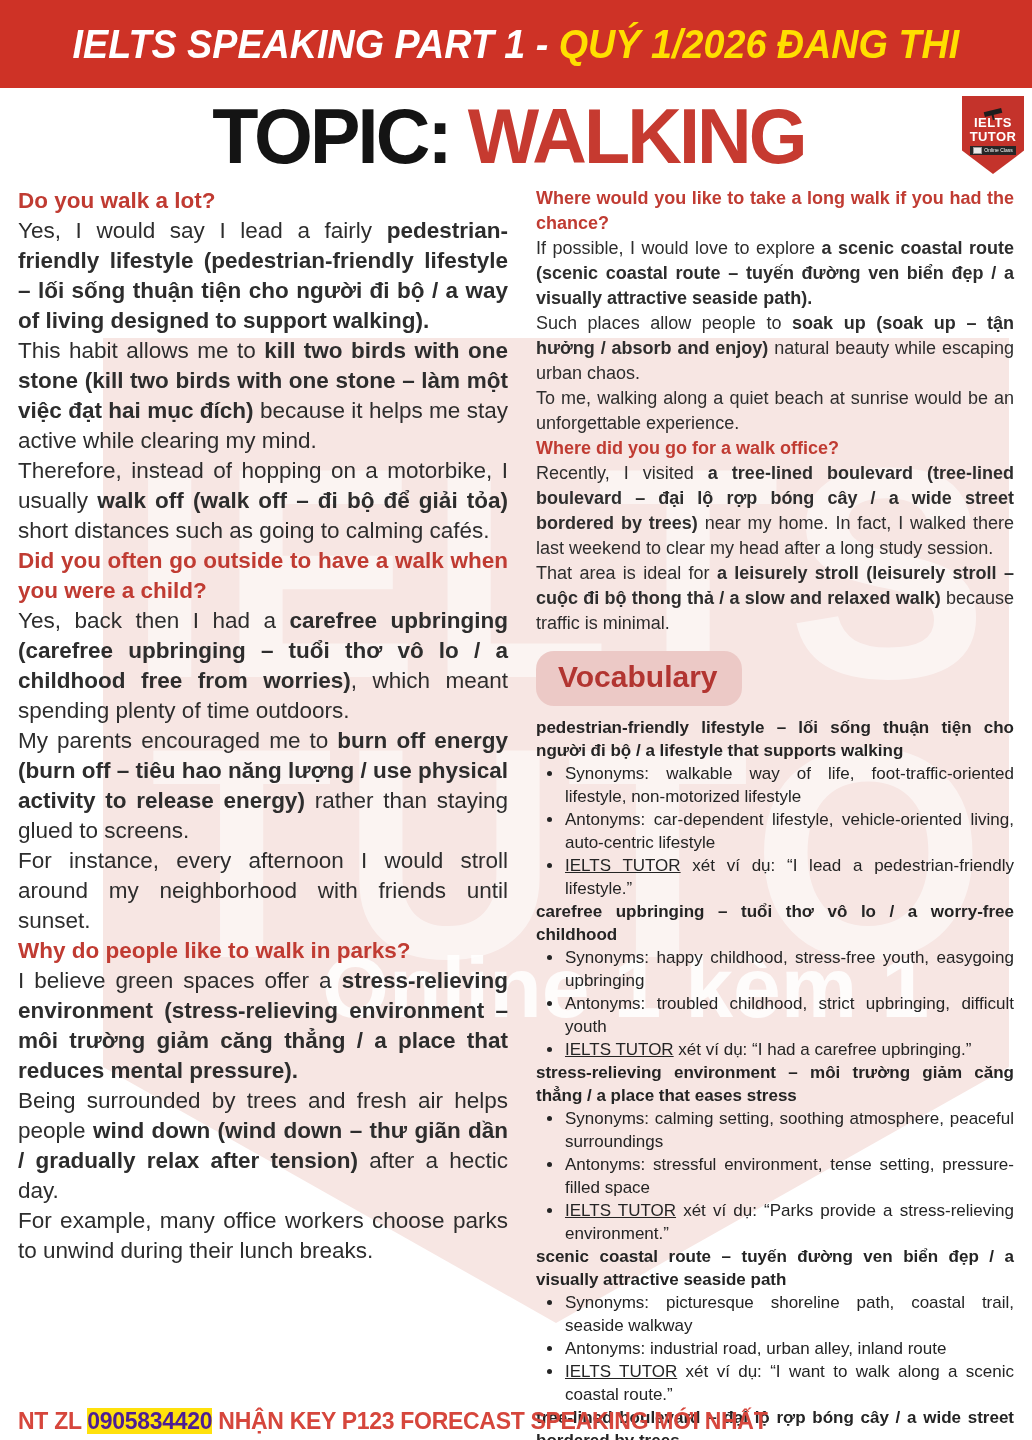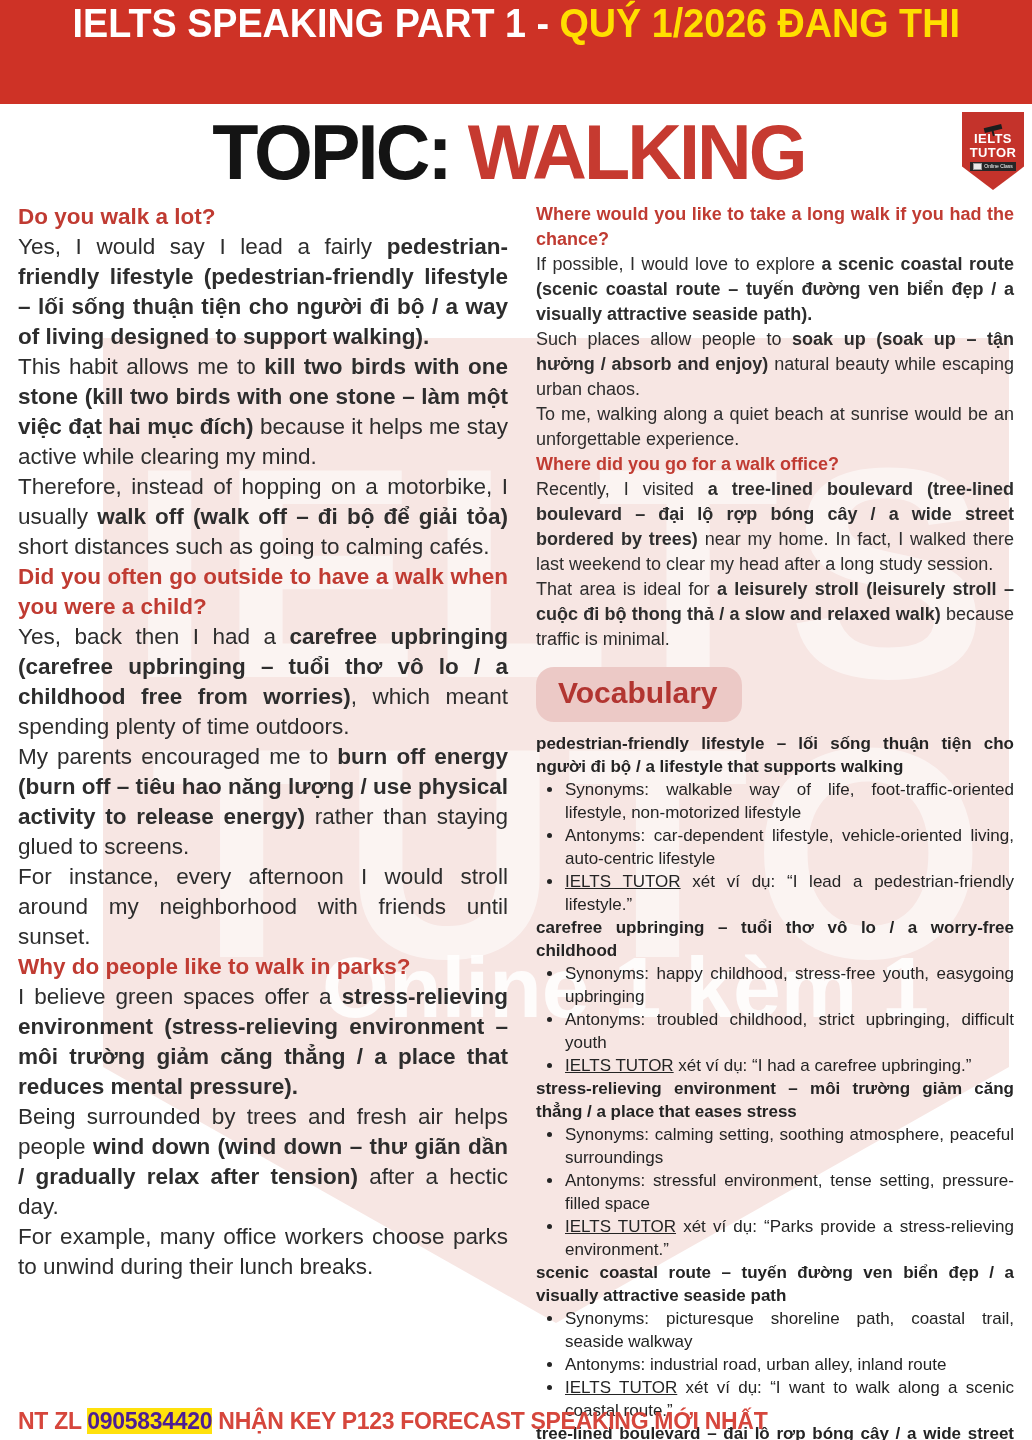--- a/index.html
+++ b/index.html
@@ -2,23 +2,23 @@
 <html style="--header-red: #ce3226; --title-red: #c63a30; --question-red: #c03b32; --body-text: #2d2d2d; --accent-yellow: #ffdf00; --vocab-pill-bg: #ecc9c6; --vocab-pill-text: #b23531; --footer-red: #d6463c; --highlight-yellow: #ffe10c; --watermark-pink: #f7e6e3; --logo-red: #c4332b;"><head>
 <meta charset="utf-8">
 <style>
   html,body { margin:0; padding:0; }
   .page {
     position:relative; width:1032px; height:1440px; background:#ffffff;
     overflow:hidden; font-family:"Liberation Sans","DejaVu Sans",sans-serif;
   }
   
   .header {
-    position:relative; z-index:2; height:104px;
+    position:relative; z-index:2; height:88px;
     background:var(--header-red,#ce3226);
-    display:flex; justify-content:center;
+    display:flex; align-items:center; justify-content:center;font-style:italic;
   }
   .header-text {
     font-size:41px; font-weight:bold; color:#ffffff; white-space:nowrap;
     transform:scaleX(.92); letter-spacing:0;
   }
   .header-text .yellow { color:var(--accent-yellow,#ffdf00); }
   
   .title-row {
     position:relative; z-index:2; height:94px;
     display:flex; align-items:flex-end; justify-content:center;

